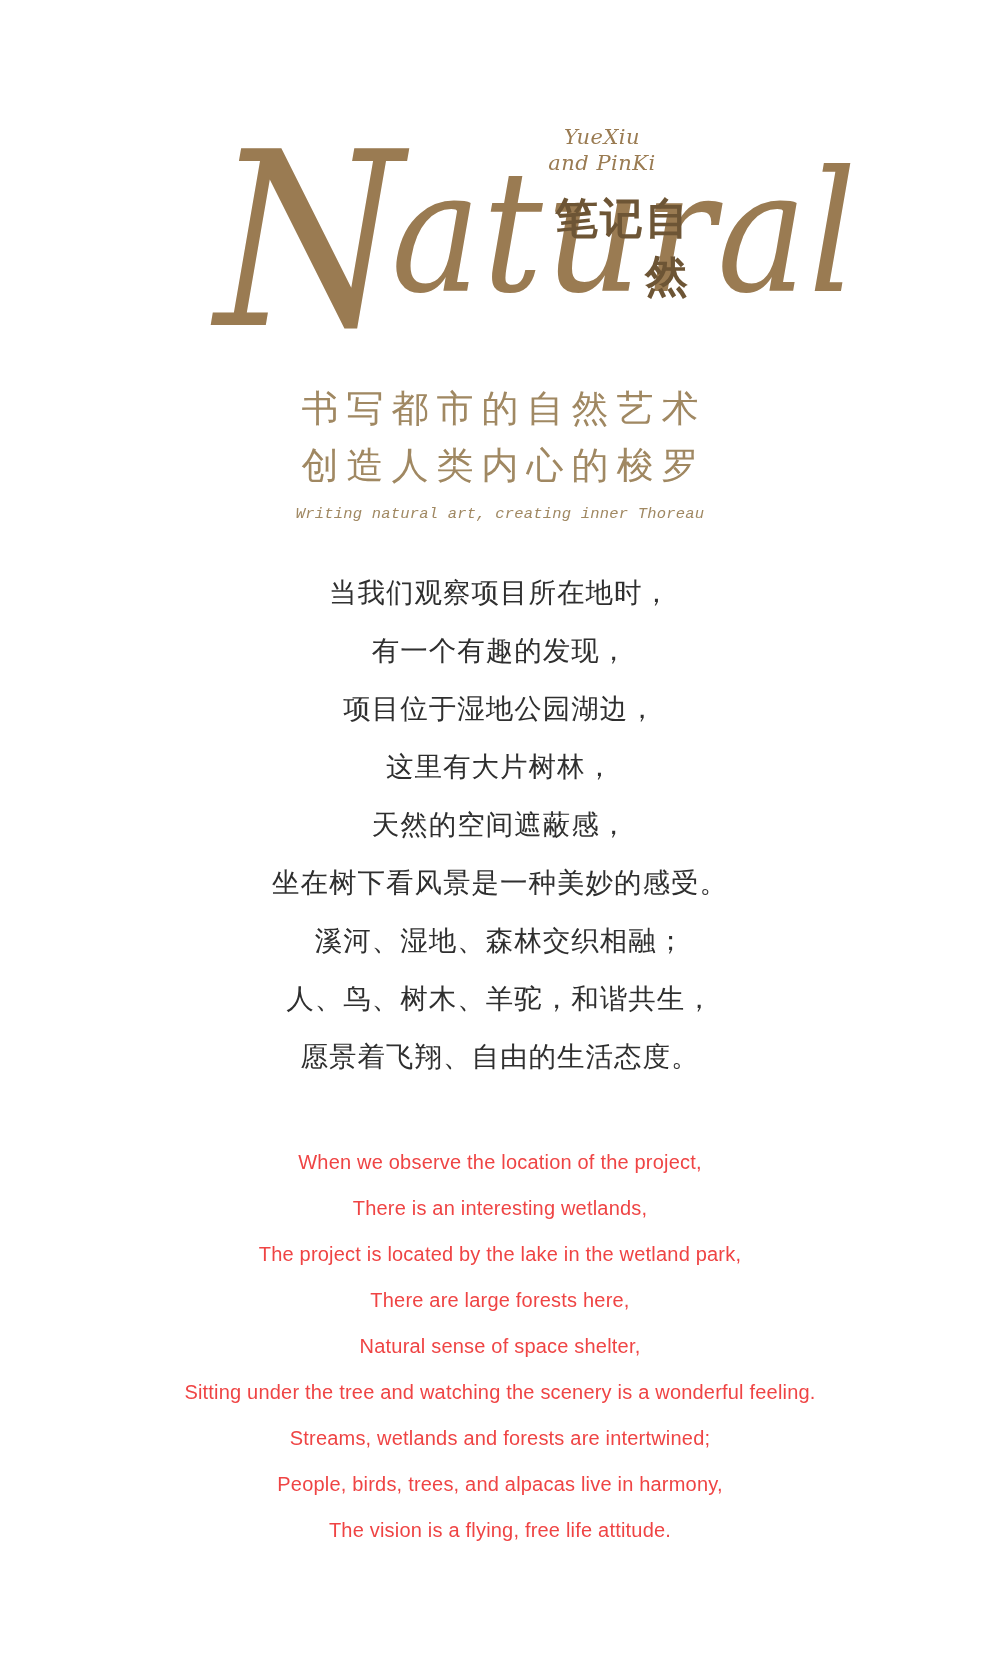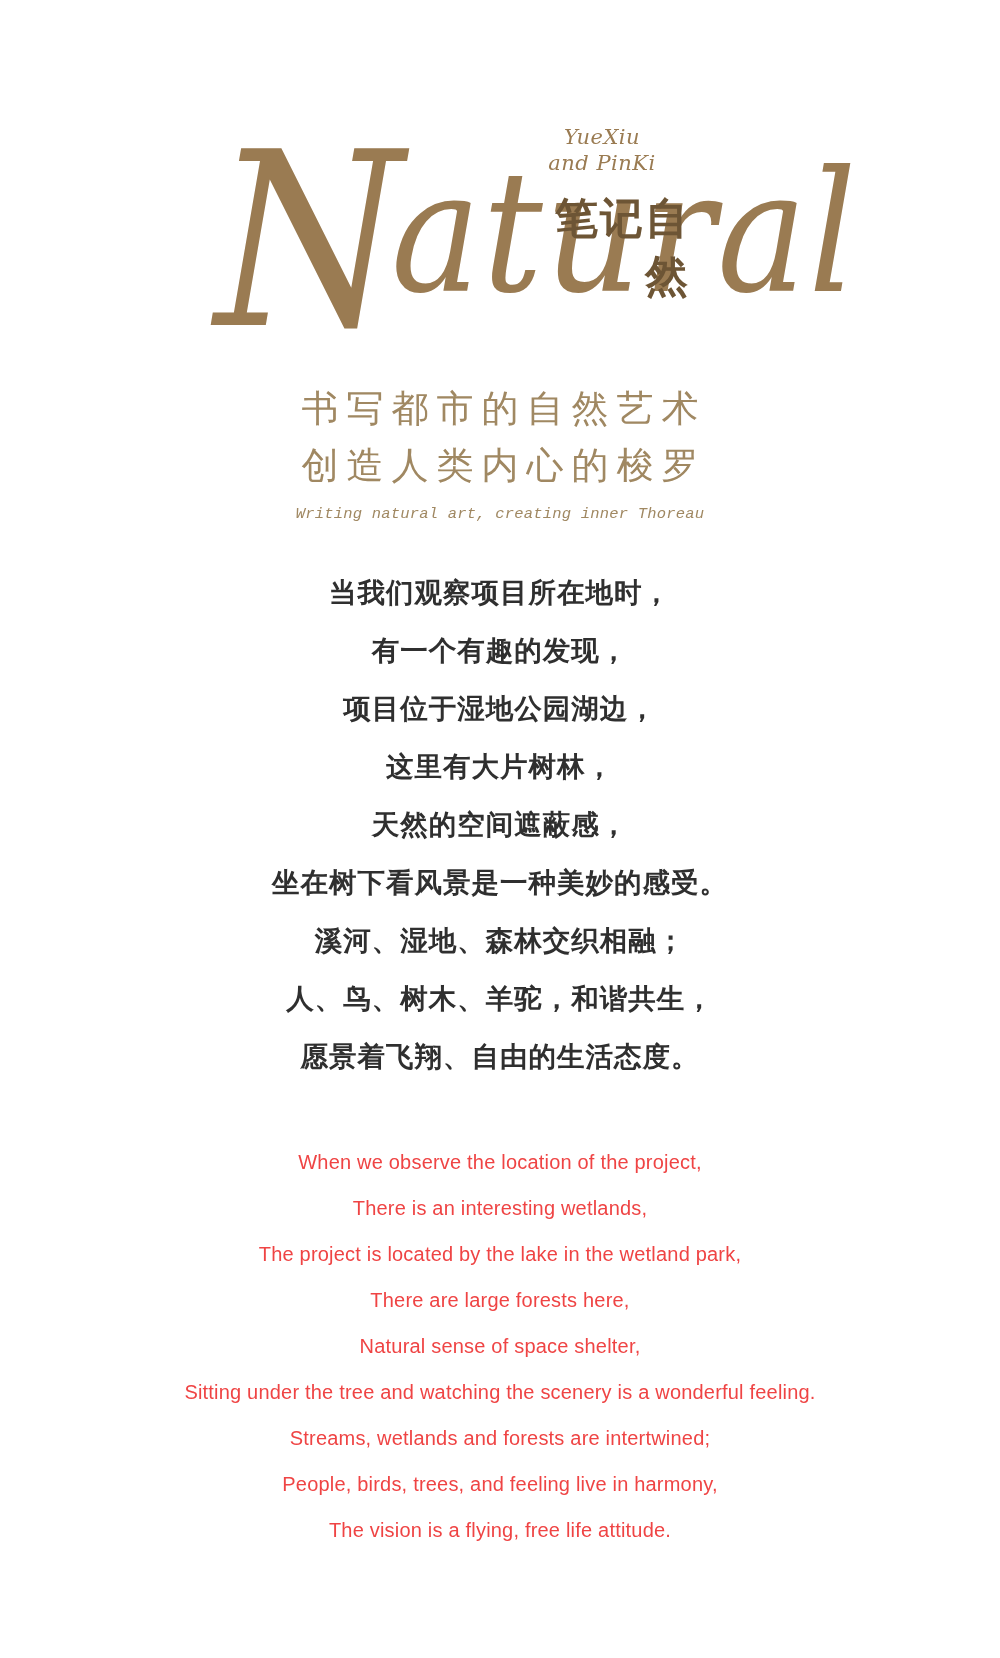--- a/index.html
+++ b/index.html
@@ -108,21 +108,21 @@
     margin-top: 40px;
     text-align: center;
   }
   .cn-body p {
     margin: 0;
     font-family: "DejaVu Sans", sans-serif;
     font-size: 27.5px;
     line-height: 58px;
     color: #2f2f2f;
     letter-spacing: 1px;
-    font-weight: 700;
+    font-weight: 400;
   }
 
   
   .en-body {
     margin-top: 58px;
     text-align: center;
   }
   .en-body p {
     margin: 7px;
     font-family: "Liberation Sans", sans-serif;
@@ -165,17 +165,17 @@
   </div>
 
   <div class="en-body">
     <p>When we observe the location of the project,</p>
     <p>There is an interesting wetlands,</p>
     <p>The project is located by the lake in the wetland park,</p>
     <p>There are large forests here,</p>
     <p>Natural sense of space shelter,</p>
     <p>Sitting under the tree and watching the scenery is a wonderful feeling.</p>
     <p>Streams, wetlands and forests are intertwined;</p>
-    <p>People, birds, trees, and feeling live in harmony,</p>
+    <p>People, birds, trees, and alpacas live in harmony,</p>
     <p>The vision is a flying, free life attitude.</p>
   </div>
 
 </div>
 
 </body></html>

